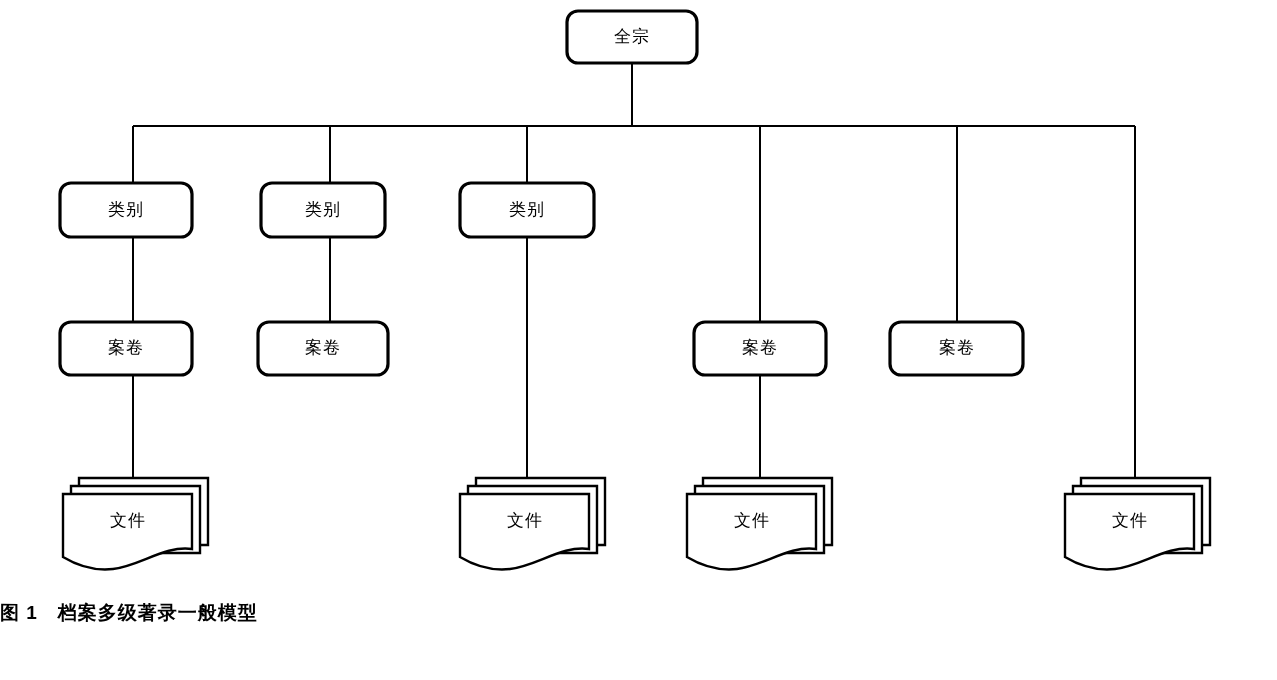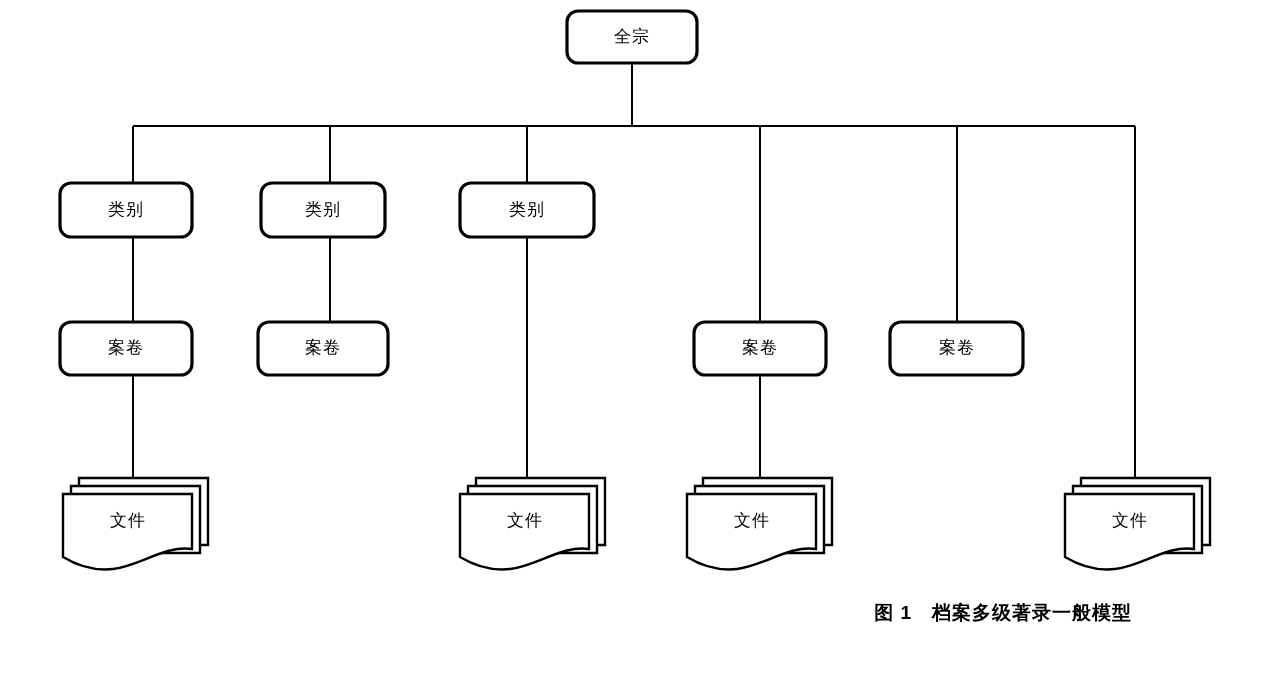--- a/index.html
+++ b/index.html
@@ -56,21 +56,21 @@
     stroke: #000000;
     stroke-width: 1.8;
     fill: none;
     shape-rendering: crispEdges;
   }
   #figure-caption {
     position: absolute;
     left: 0;
     top: 600px;
     width: 1132px;
-    text-align: right;
+    text-align: left;
     font-family: "Liberation Sans", "DejaVu Sans", sans-serif;
     font-size: 19px;
     font-weight: bold;
     color: #000000;
     letter-spacing: 1px;
     white-space: pre;
   }
 </style>
 </head>
 <body>

